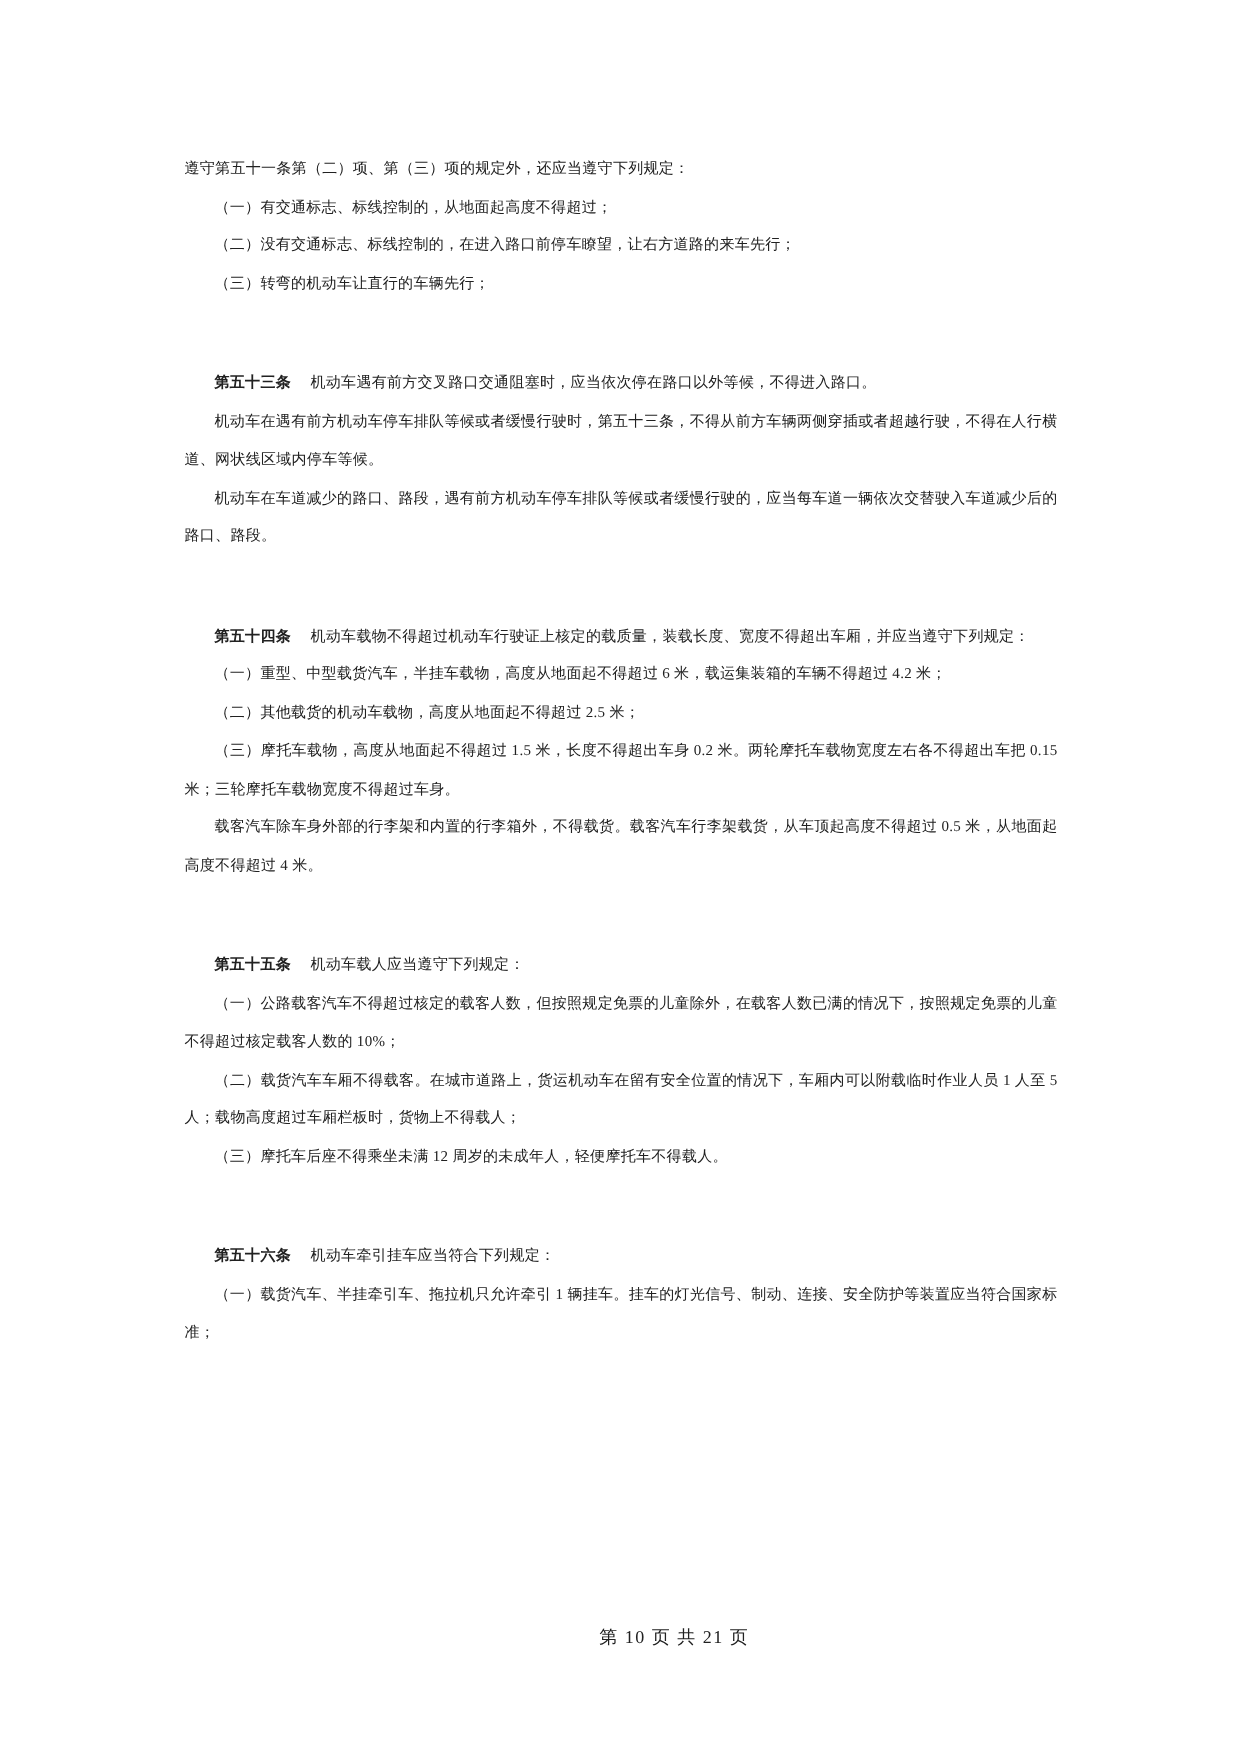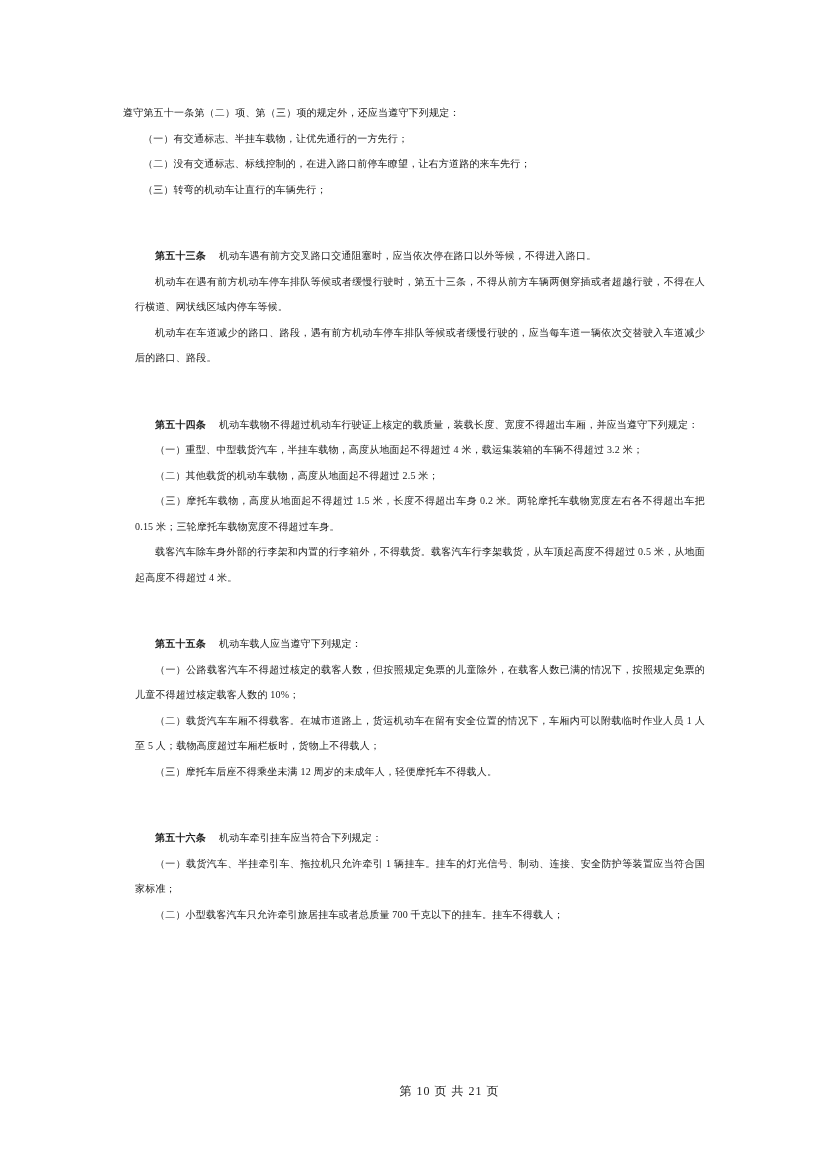--- a/index.html
+++ b/index.html
@@ -20,21 +20,21 @@
     inset: 0;
     background: #ffffff;
   }
   .content {
     position: absolute;
     left: 123px;
     top: 100px;
     width: 582px;
   }
   .section { margin: 0; }
-  .section + .section { margin-top: 41px; margin-left: 12px; }
+  .section + .section { margin-top: 41px; }
   p.para {
     margin: 0;
     font-size: 10px;
     line-height: 25.5px;
     text-align: justify;
     text-justify: inter-ideograph;
     letter-spacing: 0.2px;
   }
   p.para.indent { text-indent: 2em; }
   .lead {
@@ -55,50 +55,49 @@
   }
 </style>
 </head>
 <body>
 
 <div class="page">
   <div class="content">
 
     <div class="section">
       <p class="para">遵守第五十一条第（二）项、第（三）项的规定外，还应当遵守下列规定：</p>
-      <p class="para indent">（一）有交通标志、半挂车载物，让优先通行的一方先行；</p>
+      <p class="para indent">（一）有交通标志、标线控制的，从地面起高度不得超过；</p>
       <p class="para indent">（二）没有交通标志、标线控制的，在进入路口前停车瞭望，让右方道路的来车先行；</p>
       <p class="para indent">（三）转弯的机动车让直行的车辆先行；</p>
     </div>
 
     <div class="section">
       <p class="para indent"><span class="lead">第五十三条</span><span>机动车遇有前方交叉路口交通阻塞时，应当依次停在路口以外等候，不得进入路口。</span></p>
       <p class="para indent">机动车在遇有前方机动车停车排队等候或者缓慢行驶时，第五十三条，不得从前方车辆两侧穿插或者超越行驶，不得在人行横道、网状线区域内停车等候。</p>
       <p class="para indent">机动车在车道减少的路口、路段，遇有前方机动车停车排队等候或者缓慢行驶的，应当每车道一辆依次交替驶入车道减少后的路口、路段。</p>
     </div>
 
     <div class="section">
       <p class="para indent"><span class="lead">第五十四条</span><span>机动车载物不得超过机动车行驶证上核定的载质量，装载长度、宽度不得超出车厢，并应当遵守下列规定：</span></p>
-      <p class="para indent">（一）重型、中型载货汽车，半挂车载物，高度从地面起不得超过 4 米，载运集装箱的车辆不得超过 3.2 米；</p>
+      <p class="para indent">（一）重型、中型载货汽车，半挂车载物，高度从地面起不得超过 6 米，载运集装箱的车辆不得超过 4.2 米；</p>
       <p class="para indent">（二）其他载货的机动车载物，高度从地面起不得超过 2.5 米；</p>
       <p class="para indent">（三）摩托车载物，高度从地面起不得超过 1.5 米，长度不得超出车身 0.2 米。两轮摩托车载物宽度左右各不得超出车把 0.15 米；三轮摩托车载物宽度不得超过车身。</p>
       <p class="para indent">载客汽车除车身外部的行李架和内置的行李箱外，不得载货。载客汽车行李架载货，从车顶起高度不得超过 0.5 米，从地面起高度不得超过 4 米。</p>
     </div>
 
     <div class="section">
       <p class="para indent"><span class="lead">第五十五条</span><span>机动车载人应当遵守下列规定：</span></p>
       <p class="para indent">（一）公路载客汽车不得超过核定的载客人数，但按照规定免票的儿童除外，在载客人数已满的情况下，按照规定免票的儿童不得超过核定载客人数的 10%；</p>
       <p class="para indent">（二）载货汽车车厢不得载客。在城市道路上，货运机动车在留有安全位置的情况下，车厢内可以附载临时作业人员 1 人至 5 人；载物高度超过车厢栏板时，货物上不得载人；</p>
       <p class="para indent">（三）摩托车后座不得乘坐未满 12 周岁的未成年人，轻便摩托车不得载人。</p>
     </div>
 
     <div class="section">
       <p class="para indent"><span class="lead">第五十六条</span><span>机动车牵引挂车应当符合下列规定：</span></p>
       <p class="para indent">（一）载货汽车、半挂牵引车、拖拉机只允许牵引 1 辆挂车。挂车的灯光信号、制动、连接、安全防护等装置应当符合国家标准；</p>
-      <p class="para indent">（二）小型载客汽车只允许牵引旅居挂车或者总质量 700 千克以下的挂车。挂车不得载人；</p>
     </div>
 
   </div>
 
   <div class="footer">
     <span>第 10 页 共 21 页</span>
   </div>
 </div>
 
 </body></html>

